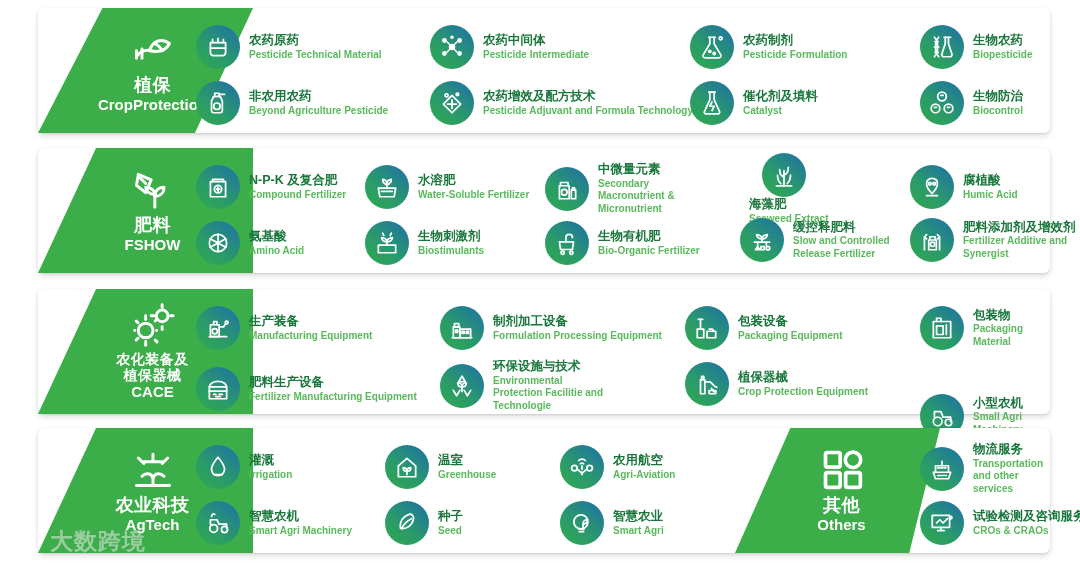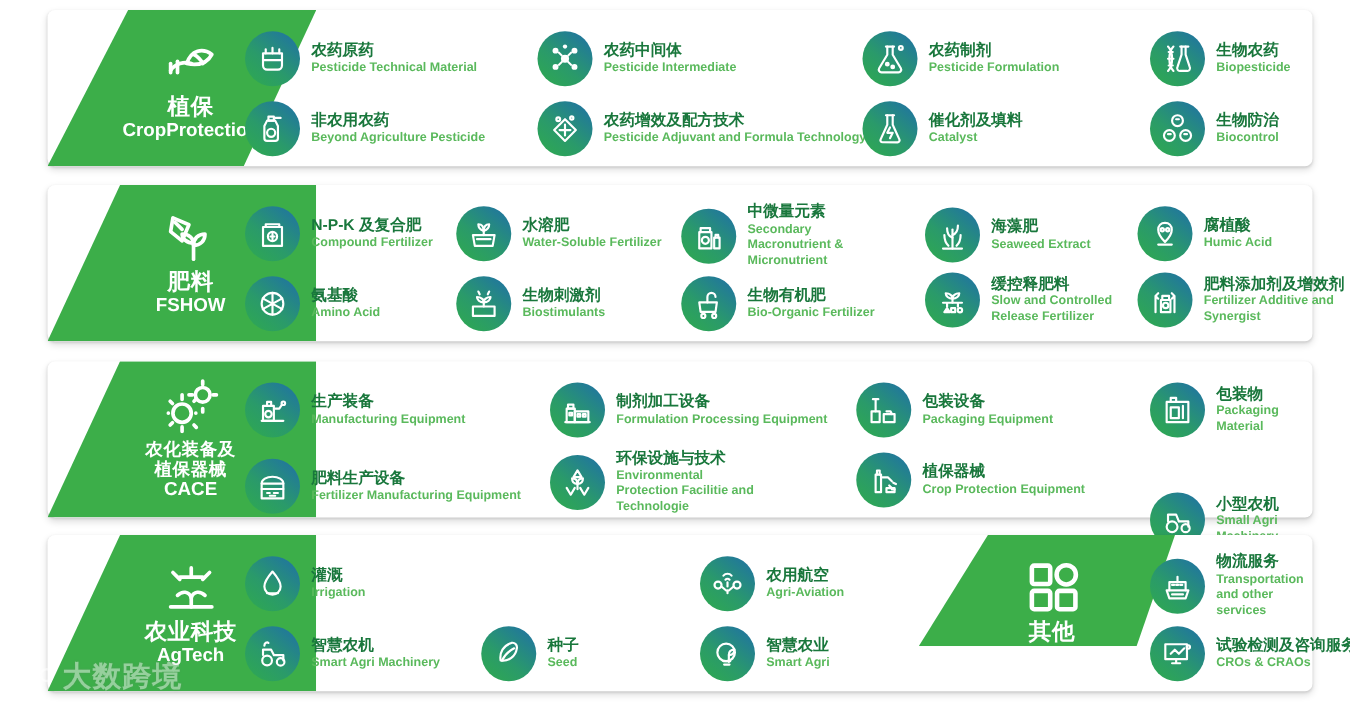--- a/index.html
+++ b/index.html
@@ -47,21 +47,21 @@
   }
   .cat-icon{width:44px;height:44px;margin-bottom:4px;}
   .cat-icon svg{width:100%;height:100%;display:block;}
   .cat-cn{font-size:18px;font-weight:bold;line-height:1.15;letter-spacing:.5px;text-align:center;}
   .cat-en{font-size:15px;font-weight:bold;line-height:1.18;text-align:center;}
   .cat-cn.small{font-size:14px;}
 
   
   .others{
     position:absolute;
-    top:0;left:697px;width:205px;height:89px;
+    top:0;left:697px;width:205px;height:125px;
     background:#3cae49;
     -webkit-clip-path: polygon(27% 0, 100% 0, 85% 100%, 0 100%);
     clip-path: polygon(27% 0, 100% 0, 85% 100%, 0 100%);
   }
   .others .cat-inner{width:205px;padding-left:8px;}
 
   
   .item{position:absolute;display:flex;align-items:center;}
   .ic{
     width:44px;height:44px;border-radius:50%;
@@ -309,21 +309,21 @@
                 <path d="M16 13h4v8h-4z"></path>
                 <path d="M17 13v-2h2v2"></path>
               </g>
             </svg>
           </span>
           <span class="txt">
             <div class="cn">中微量元素</div>
             <div class="en wrap">Secondary Macronutrient &amp; Micronutrient</div>
           </span>
         </div>
-        <div class="item" style="left: 702px; top: 18px;">
+        <div class="item" style="left: 702px; top: 5px; flex-direction: column;">
           <span class="ic">
             <svg viewBox="0 0 24 24" width="26" height="26">
               <g fill="none" stroke="#ffffff" stroke-width="1.6" stroke-linecap="round" stroke-linejoin="round">
                 <path d="M12 22V8"></path>
                 <path d="M12 14c-3-1-4-4-4-7M12 12c3-1 4-4 4-7M9 20c-2-2-3-5-3-8M15 20c2-2 3-5 3-8"></path>
                 <path d="M5 22h14"></path>
               </g>
             </svg>
           </span>
           <span class="txt">
@@ -631,20 +631,36 @@
                 <path d="M12 3s6 7 6 11a6 6 0 0 1-12 0c0-4 6-11 6-11z"></path>
                 <path d="M8 19h8"></path>
               </g>
             </svg>
           </span>
           <span class="txt">
             <div class="cn">灌溉</div>
             <div class="en">Irrigation</div>
           </span>
         </div>
+        <div class="item" style="left: 347px; top: 17px;">
+          <span class="ic">
+            <svg viewBox="0 0 24 24" width="26" height="26">
+              <g fill="none" stroke="#ffffff" stroke-width="1.6" stroke-linecap="round" stroke-linejoin="round">
+                <path d="M4 11l8-7 8 7v10H4z"></path>
+                <path d="M12 19v-4"></path>
+                <path d="M12 16c-2.5 0-3.5-1.6-3.5-3.4 2.5 0 3.5 1.6 3.5 3.4z"></path>
+                <path d="M12 16c2.5 0 3.5-1.6 3.5-3.4-2.5 0-3.5 1.6-3.5 3.4z"></path>
+              </g>
+            </svg>
+          </span>
+          <span class="txt">
+            <div class="cn">温室</div>
+            <div class="en">Greenhouse</div>
+          </span>
+        </div>
         <div class="item" style="left: 522px; top: 17px;">
           <span class="ic">
             <svg viewBox="0 0 24 24" width="26" height="26">
               <g fill="none" stroke="#ffffff" stroke-width="1.6" stroke-linecap="round" stroke-linejoin="round">
                 <circle cx="5" cy="13" r="2.6"></circle>
                 <circle cx="19" cy="13" r="2.6"></circle>
                 <path d="M7.5 14L11 17h2l3.5-3"></path>
                 <path d="M12 17v2"></path>
                 <path d="M9 6a4 4 0 0 1 6 0M10.5 9a2 2 0 0 1 3 0"></path>
                 <path d="M12 11v3"></path>

